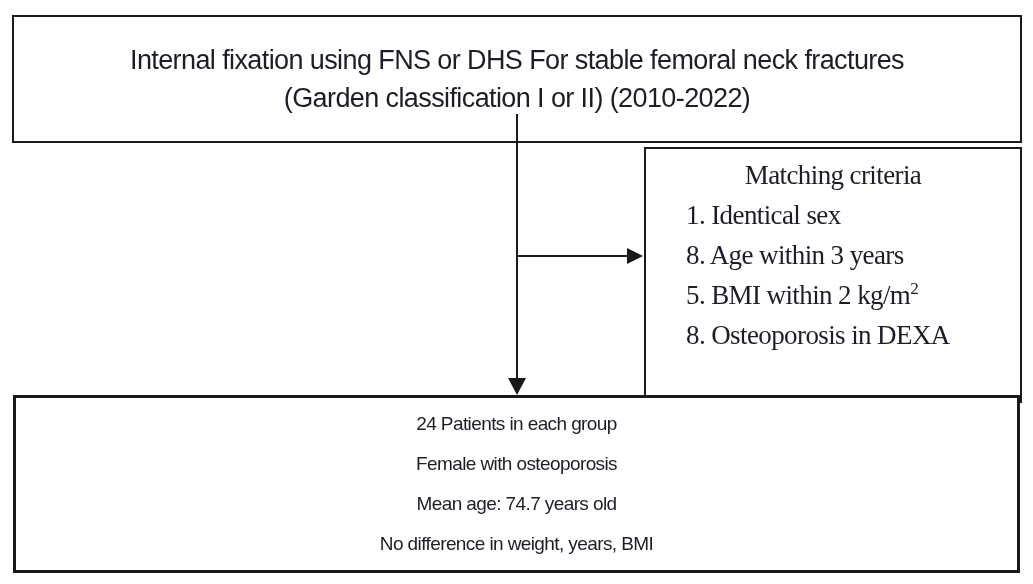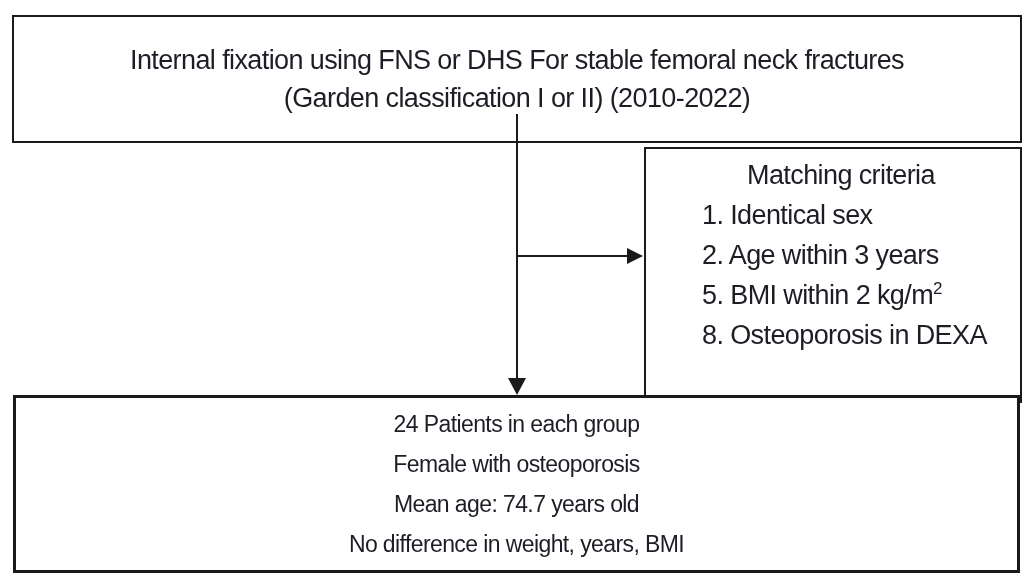--- a/index.html
+++ b/index.html
@@ -37,21 +37,22 @@
     line-height: 38px;
     letter-spacing: -0.6px;
     white-space: nowrap;
     text-align: center;
   }
   .matching-box {
     left: 644px;
     top: 147px;
     width: 378px;
     height: 256px;
-    padding: 6px 0 0 16px;
+    padding: 6px 0 0 0;
+    font-family: Liberation Serif, serif;
   }
   .matching-box .title {
     font-size: 27px;
     line-height: 40px;
     letter-spacing: -0.6px;
     text-align: center;
     white-space: nowrap;
   }
   .matching-box .item {
     font-size: 27px;
@@ -70,21 +71,21 @@
     top: 395px;
     width: 1007px;
     height: 178px;
     border-width: 3px;
     display: flex;
     flex-direction: column;
     align-items: center;
     justify-content: center;
   }
   .bottom-box .line {
-    font-size: 23px;
+    font-size: 19px;
     line-height: 40px;
     letter-spacing: -0.6px;
     white-space: nowrap;
     text-align: center;
   }
   
   .v-line {
     position: absolute;
     left: 516px;
     top: 114px;
@@ -133,21 +134,21 @@
 
   <div class="v-line"></div>
   <div class="down-arrowhead"></div>
 
   <div class="h-line"></div>
   <div class="right-arrowhead"></div>
 
   <div class="box matching-box">
     <div class="title">Matching criteria</div>
     <div class="item">1. Identical sex</div>
-    <div class="item">2. Age within 3 years</div>
+    <div class="item">8. Age within 3 years</div>
     <div class="item"><span>5. BMI within 2 kg/m</span><sup>2</sup></div>
     <div class="item">8. Osteoporosis in DEXA</div>
   </div>
 
   <div class="box bottom-box">
     <div class="line">24 Patients in each group</div>
     <div class="line">Female with osteoporosis</div>
     <div class="line">Mean age: 74.7 years old</div>
     <div class="line">No difference in weight, years, BMI</div>
   </div>

